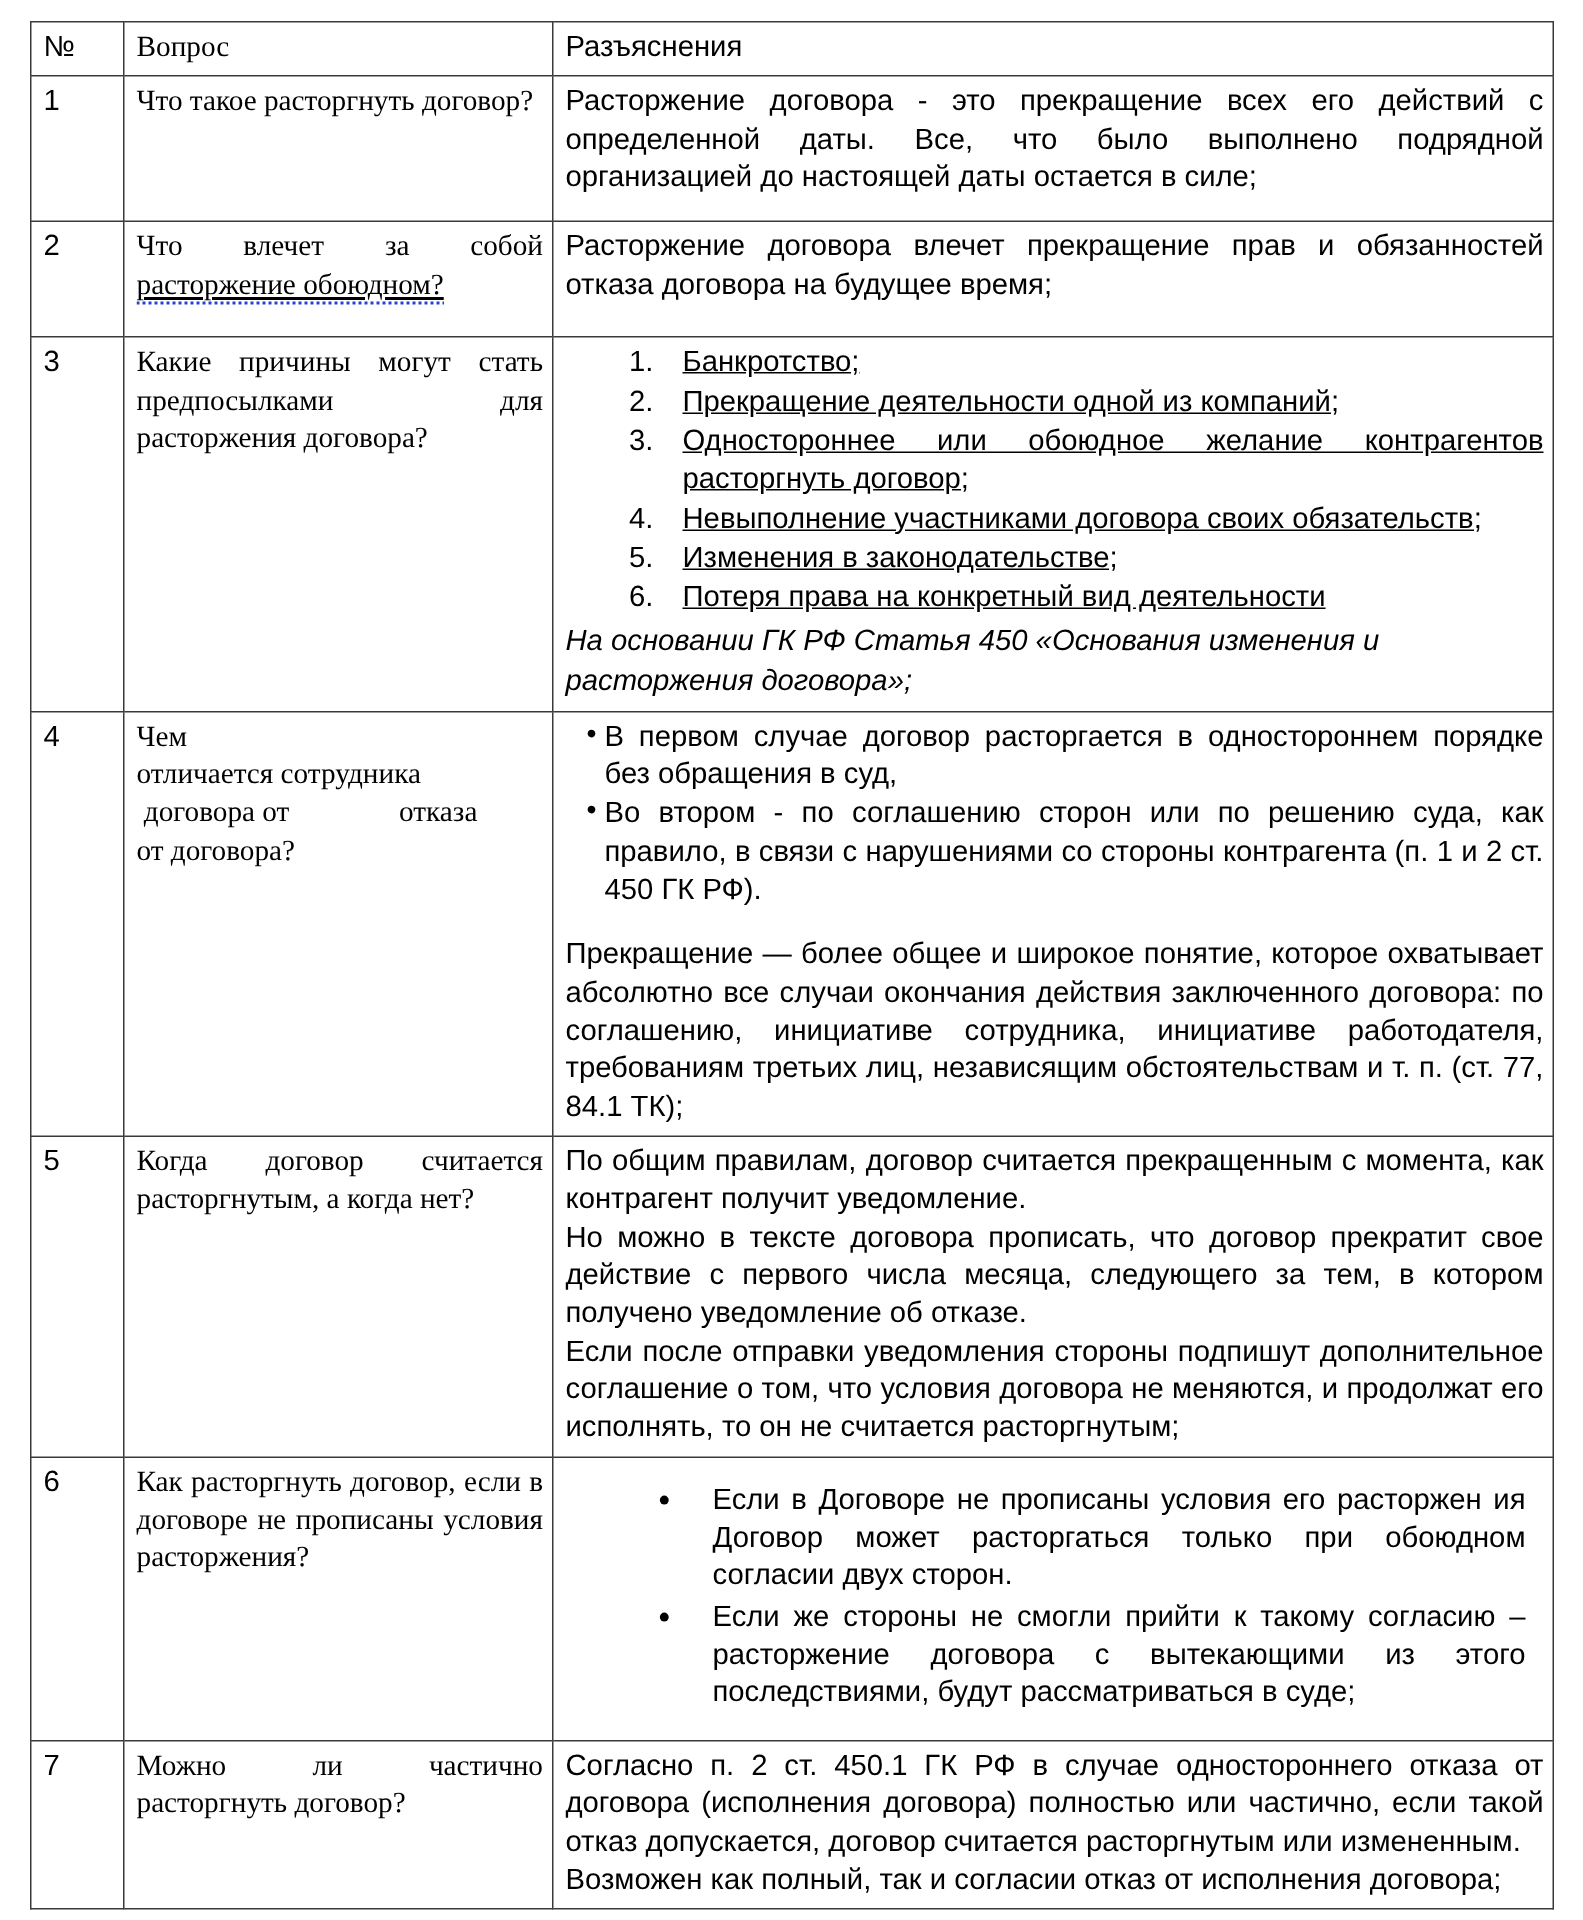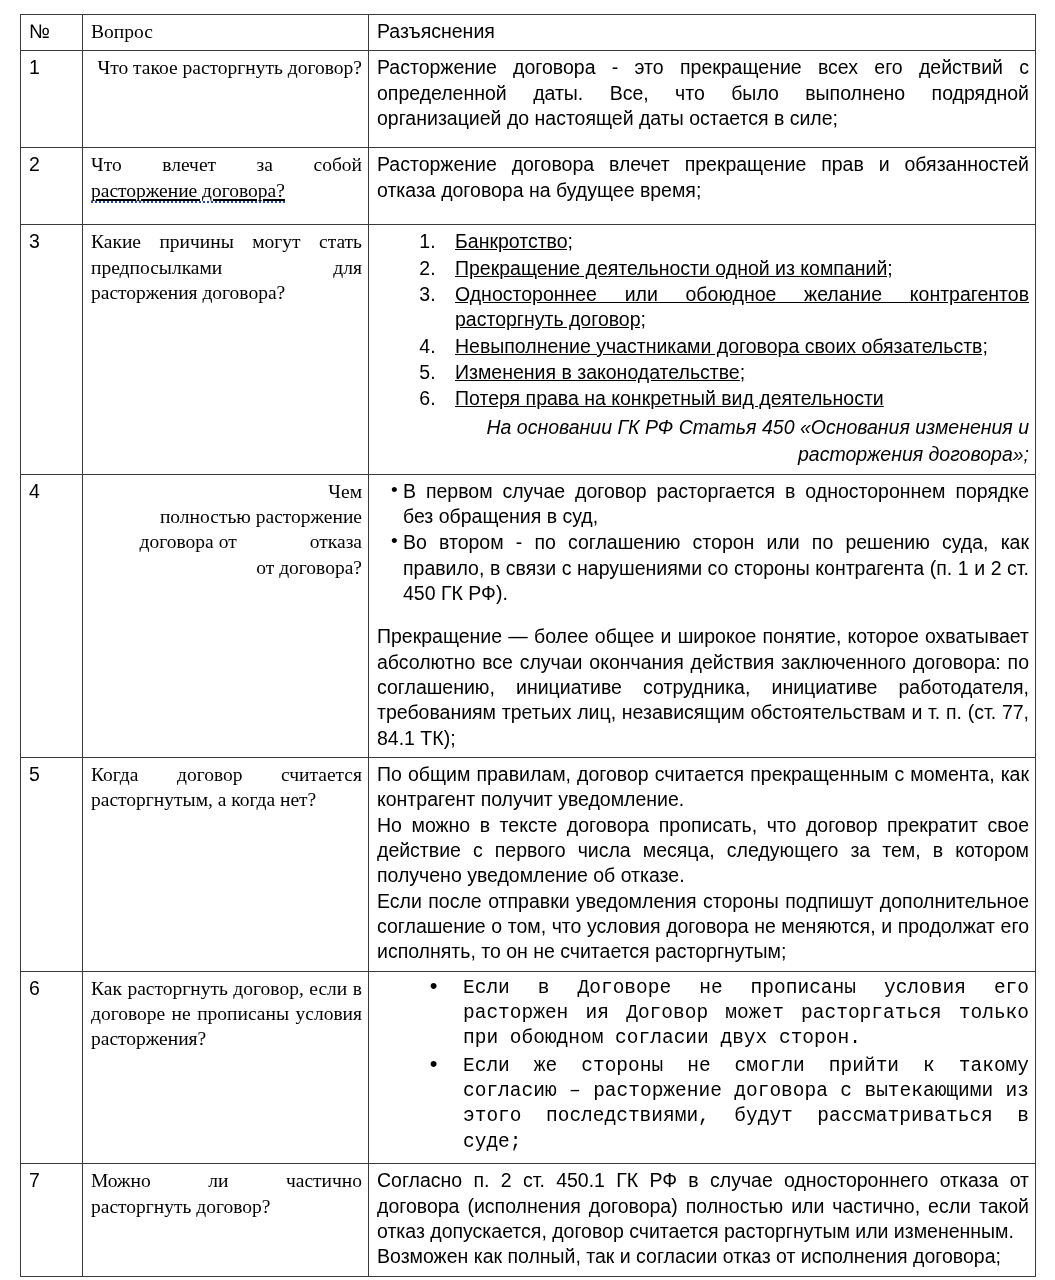--- a/index.html
+++ b/index.html
@@ -46,21 +46,21 @@
 
   td.num {
     padding-left: 10px;
     text-align: left;
   }
 
   td.q { padding-left: 10px; padding-right: 8px; font-family: Liberation Serif, serif; }
   td.a { padding-left: 9px;  padding-right: 9px; }
 
   .just  { text-align: justify; text-align-last: left; }
-  .left  { text-align: right; }
+  .left  { text-align: left; }
 
   .hdr td { padding-top: 3px; padding-bottom: 4px; }
 
   
   .underlined {
     text-decoration: underline;
     text-decoration-thickness: 1.5px;
     text-underline-offset: 2px;
     background-image: linear-gradient(to right,
        #2a3fd8 0px, #2a3fd8 2px, rgba(0,0,0,0) 2px, rgba(0,0,0,0) 4px);
@@ -106,24 +106,23 @@
     position: absolute;
     left: 0;
     top: -1px;
     font-size: 19px;
   }
 
   .para-block p { margin: 0; }
 
   
   ul.wide-bullets {
-    margin: 0;
+    margin: 12px;
     padding: 0 0 0 48px;
     list-style: none;
-    font-family: Liberation Mono, monospace;
   }
   ul.wide-bullets > li {
     position: relative;
     padding-left: 38px;
     margin-bottom: 2px;
     text-align: justify;
     text-align-last: left;
   }
   ul.wide-bullets > li::before {
     content: "\2022";
@@ -155,21 +154,21 @@
       </tr>
 
       <tr>
         <td class="num">1</td>
         <td class="q left" style="height:86px">Что такое расторгнуть договор?</td>
         <td class="a just">Расторжение договора - это прекращение всех его действий с определенной даты. Все, что было выполнено подрядной организацией до настоящей даты остается в силе;</td>
       </tr>
 
       <tr>
         <td class="num">2</td>
-        <td class="q just" style="height:66px"><span>Что влечет за собой </span><span class="underlined">расторжение договора?</span></td>
+        <td class="q just" style="height:66px"><span>Что влечет за собой </span><span class="underlined">расторжение обоюдном?</span></td>
         <td class="a just">Расторжение договора влечет прекращение прав и обязанностей отказа договора на будущее время;</td>
       </tr>
 
       <tr>
         <td class="num">3</td>
         <td class="q just">Какие причины могут стать предпосылками для расторжения договора?</td>
         <td class="a">
           <ol class="num-list">
             <li>Банкротство;</li>
             <li>Прекращение деятельности одной из компаний;</li>
@@ -181,21 +180,21 @@
           <div class="after-list lines">
             <p class="left">На основании ГК РФ Статья 450 «Основания изменения и расторжения договора»;</p>
           </div>
         </td>
       </tr>
 
       <tr>
         <td class="num">4</td>
         <td class="q left lines">
           <p>Чем</p>
-          <p>полностью расторжение</p>
+          <p>отличается сотрудника</p>
           <p style="white-space:pre"> договора от               отказа</p>
           <p>от договора?</p>
         </td>
         <td class="a">
           <ul class="tight-bullets">
             <li>В первом случае договор расторгается в одностороннем порядке без обращения в суд,</li>
             <li>Во втором - по соглашению сторон или по решению суда, как правило, в связи с нарушениями со стороны контрагента (п. 1 и 2 ст. 450 ГК РФ).</li>
           </ul>
           <div class="para-block" style="margin-top:18px">
             <p class="just">Прекращение — более общее и широкое понятие, которое охватывает абсолютно все случаи окончания действия заключенного договора: по соглашению, инициативе сотрудника, инициативе работодателя, требованиям третьих лиц, независящим обстоятельствам и т. п. (ст. 77, 84.1 ТК);</p>

